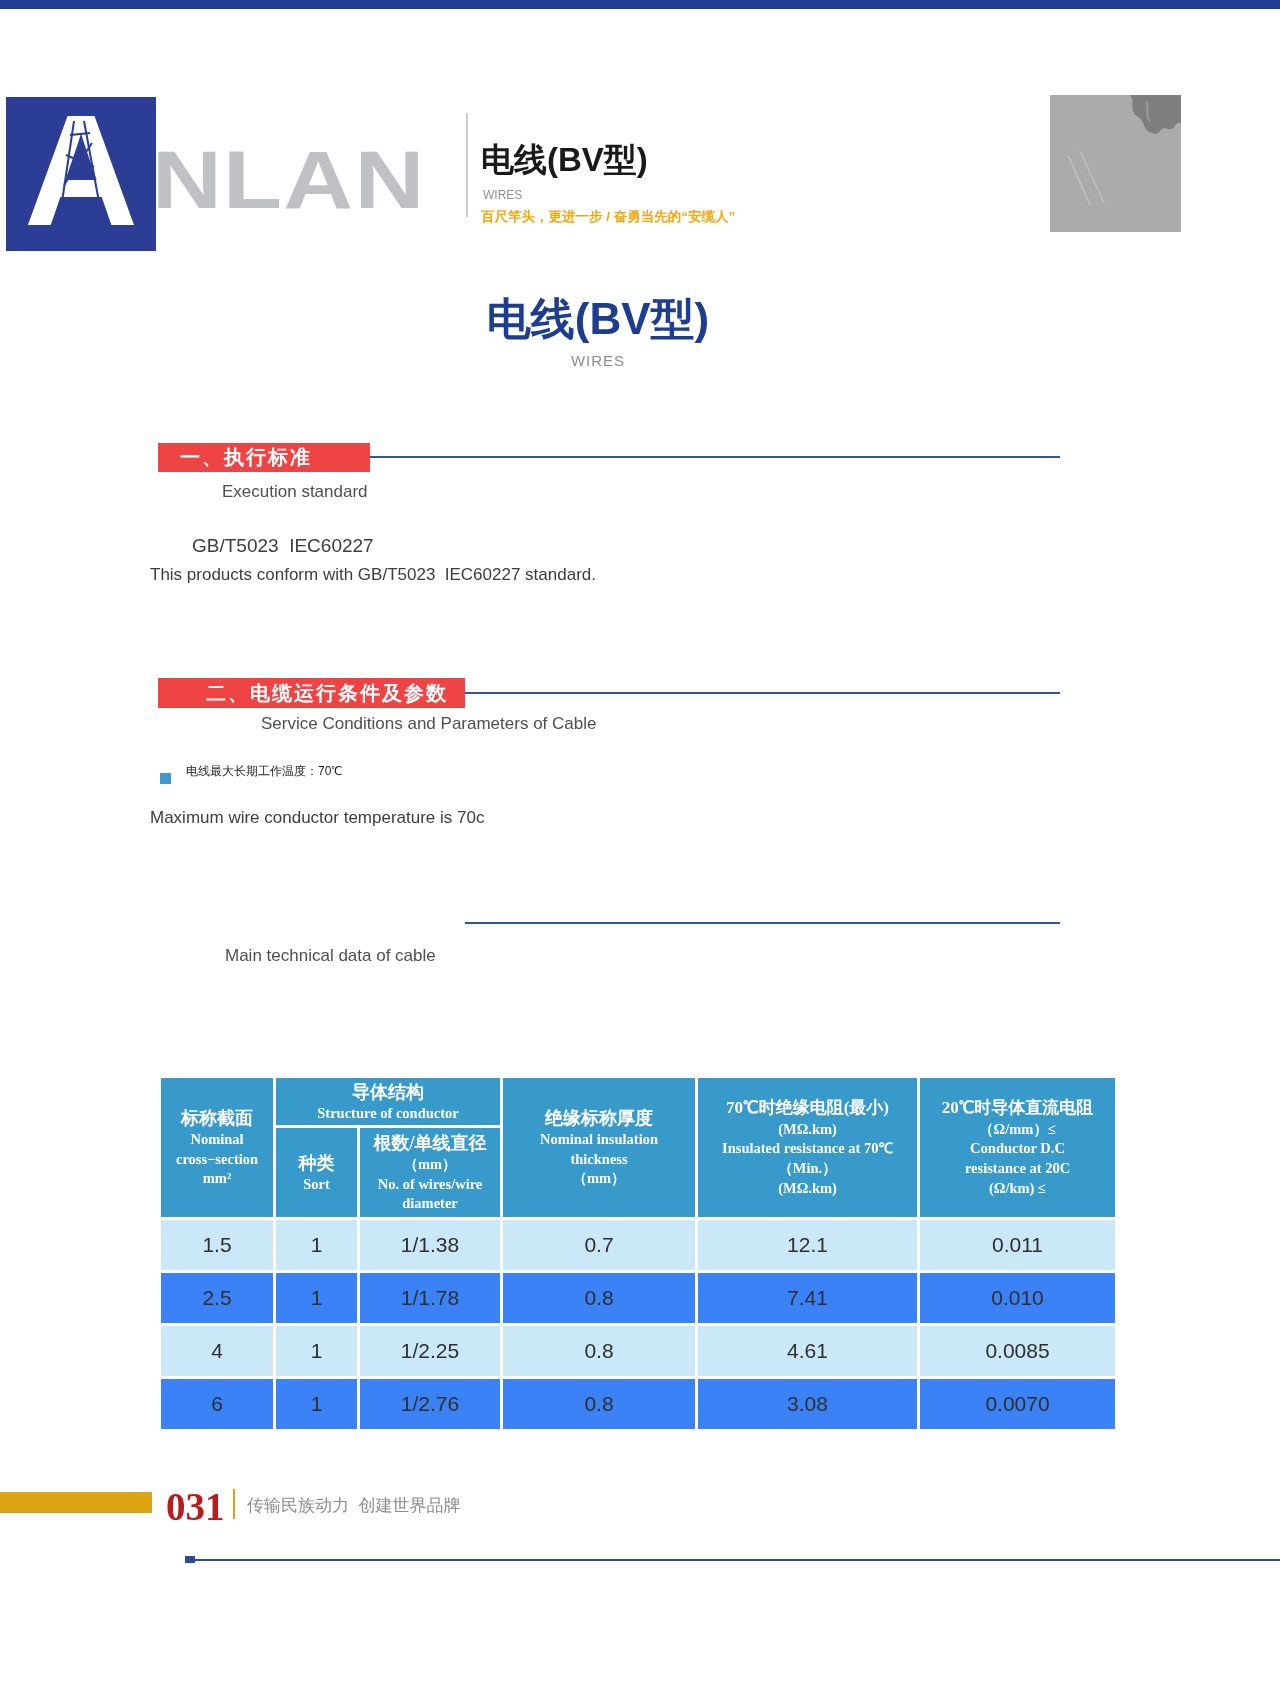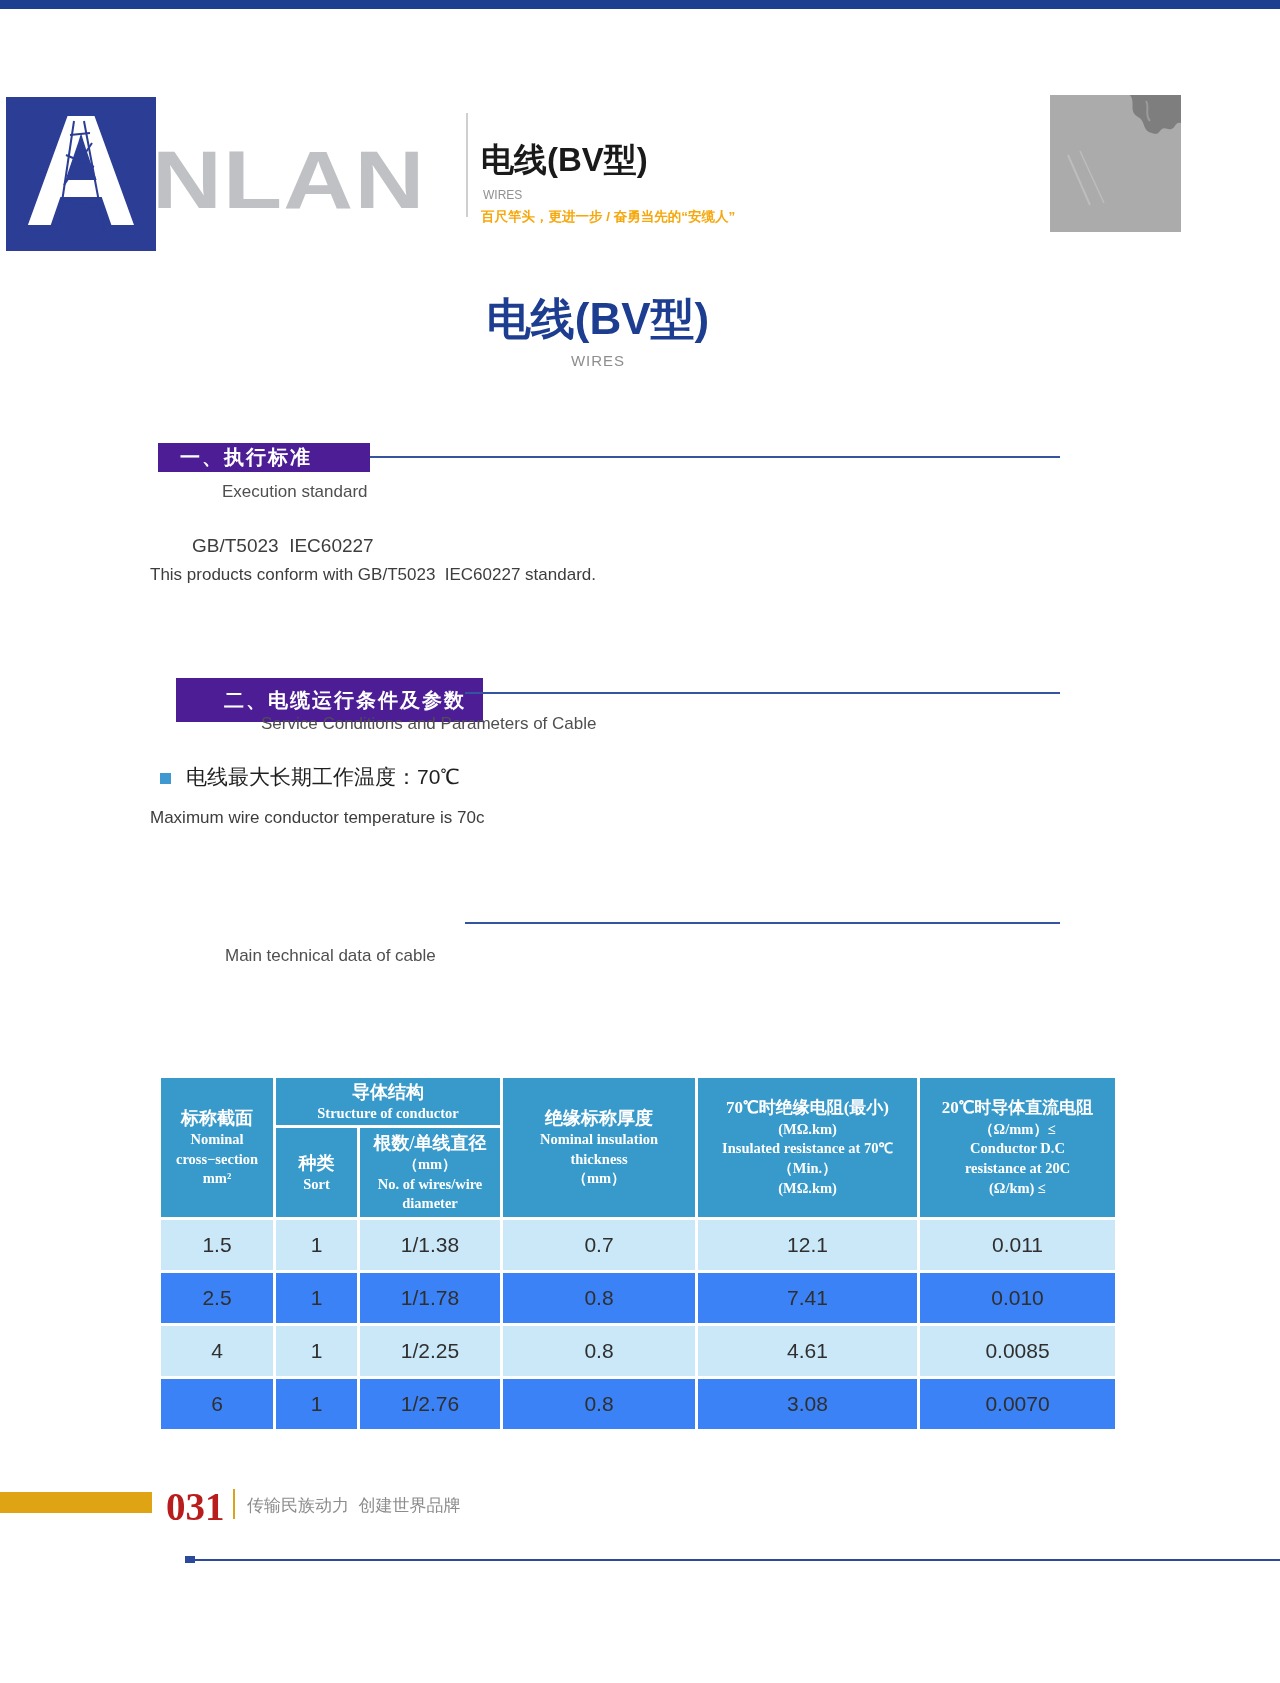--- a/index.html
+++ b/index.html
@@ -29,38 +29,38 @@
   .hdr-slogan { left:481px; top:208px; font-size:13.5px; font-weight:bold; color:#f6a70b; }
   .photo { left:1050px; top:95px; width:131px; height:137px; background:#ababab; overflow:hidden; }
 
   
   .main-title { left:0; top:290px; width:1196px; text-align:center;
     font-size:44px; font-weight:bold; color:#1c3d90; }
   .main-title-en { left:0; top:352px; width:1196px; text-align:center;
     font-size:15px; color:#8e8e8e; letter-spacing:1px; }
 
   
-  .sec-box { background:#4c1d95; color:#ffffff; font-size:20px; font-weight:bold;
+  .sec-box { background:#ef4444; color:#ffffff; font-size:20px; font-weight:bold;
     display:flex; align-items:center; padding-left:22px; letter-spacing:2px; }
   .sec1-box { left:158px; top:443px; width:212px; height:29px; }
-  .sec2-box { left:176px; top:678px; width:307px; height:44px;padding-left:48px; }
+  .sec2-box { left:158px; top:678px; width:307px; height:30px;padding-left:48px; }
   .sec3-box { left:158px; top:908px; width:307px; height:30px; }
   .sec-line { height:2px; background:#35549f; }
   .sec1-line { left:370px; top:456px; width:690px; }
   .sec2-line { left:465px; top:692px; width:595px; }
   .sec3-line { left:465px; top:922px; width:595px; }
   .sec1-sub { left:222px; top:482px; font-size:17px; color:#4f4f4f; }
   .sec2-sub { left:225px; top:714px; font-size:17px; color:#4f4f4f;margin-left:36px; }
   .sec3-sub { left:225px; top:946px; font-size:17px; color:#4f4f4f; }
 
   .std-line { left:192px; top:535px; font-size:19px; color:#3d3d3d; }
   .std-desc { left:150px; top:565px; font-size:17px; color:#3d3d3d; }
 
   .bullet-sq { left:160px; top:773px; width:11px; height:11px; background:#3f98d0; }
-  .bullet-text { left:186px; top:763px; font-size:21px; color:#1f1f1f; }
+  .bullet-text { left:186px; top:763px; font-size:12px; color:#1f1f1f; }
   .sec2-desc { left:150px; top:808px; font-size:17px; color:#3d3d3d; }
 
   
   .data-table { position:absolute; left:158px; top:1075px; width:957px;
     border-collapse:collapse; table-layout:fixed; }
   .data-table th, .data-table td { border:3px solid #ffffff; vertical-align:middle; text-align:center; }
   .data-table thead th { background:#389aca; color:#ffffff;
     font-family:"Liberation Serif", serif; font-weight:bold; line-height:1.35; }
   .hcn { font-size:18px; }
   .hcn-sm { font-size:17px; }

